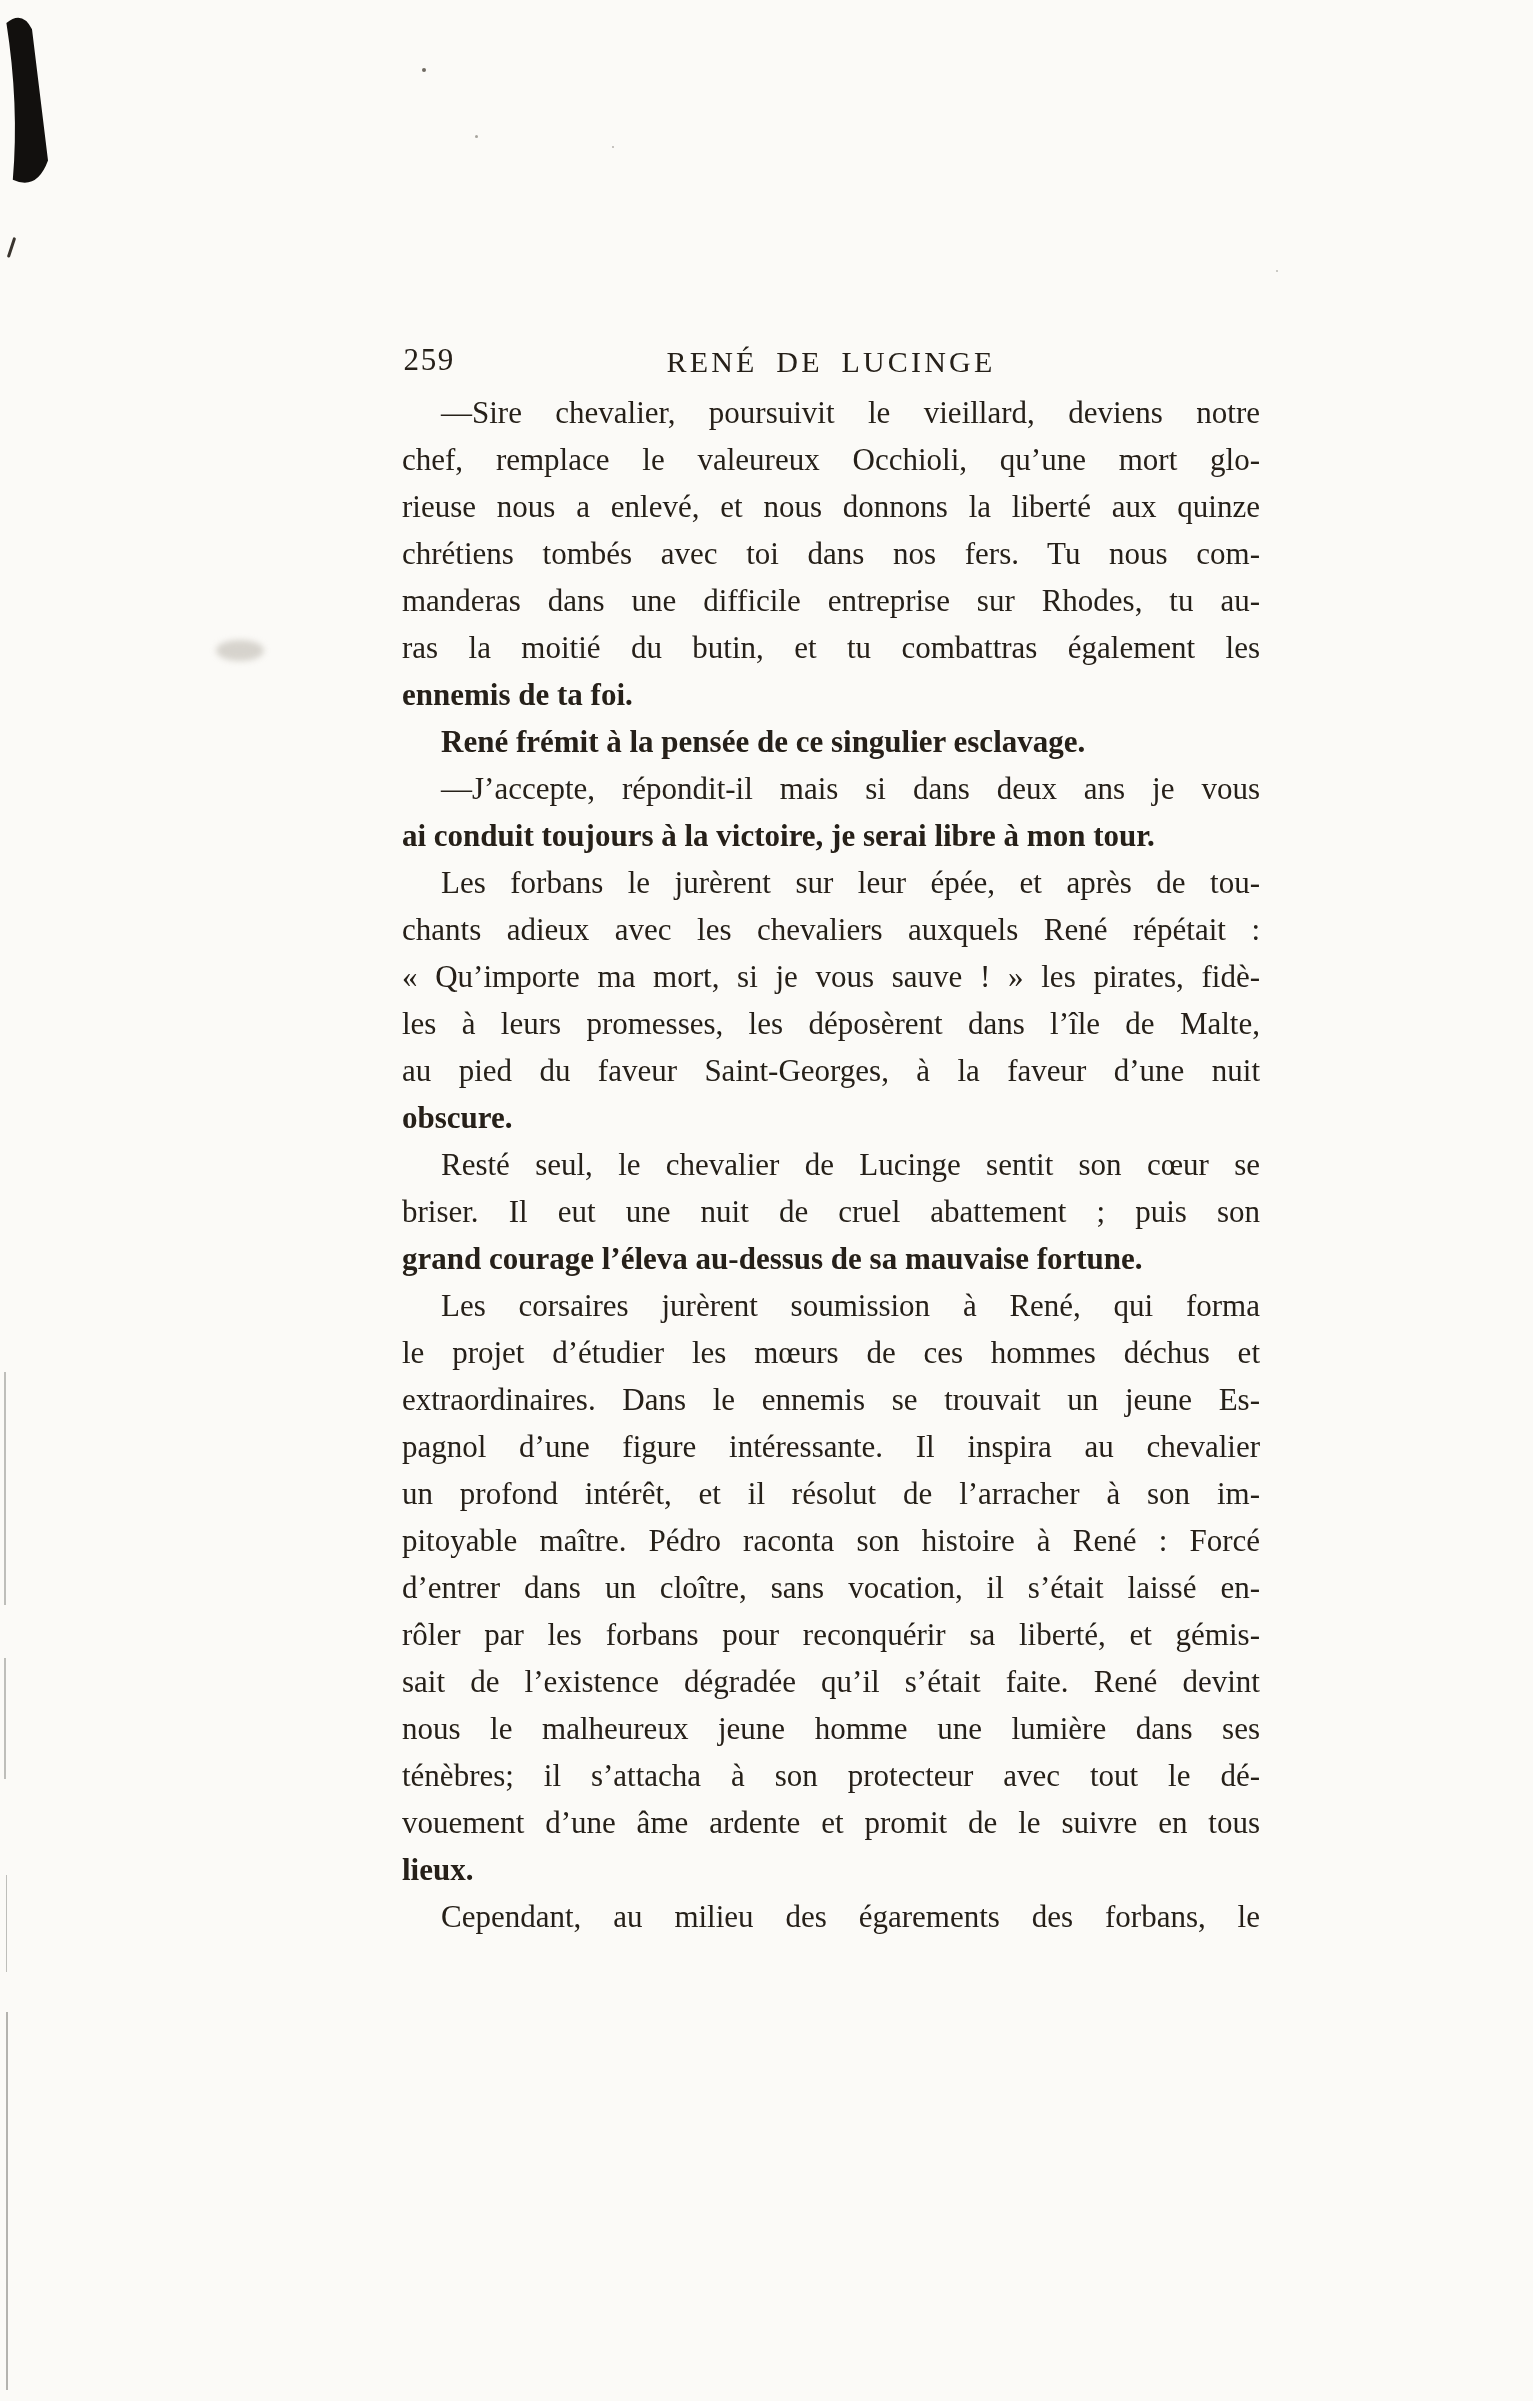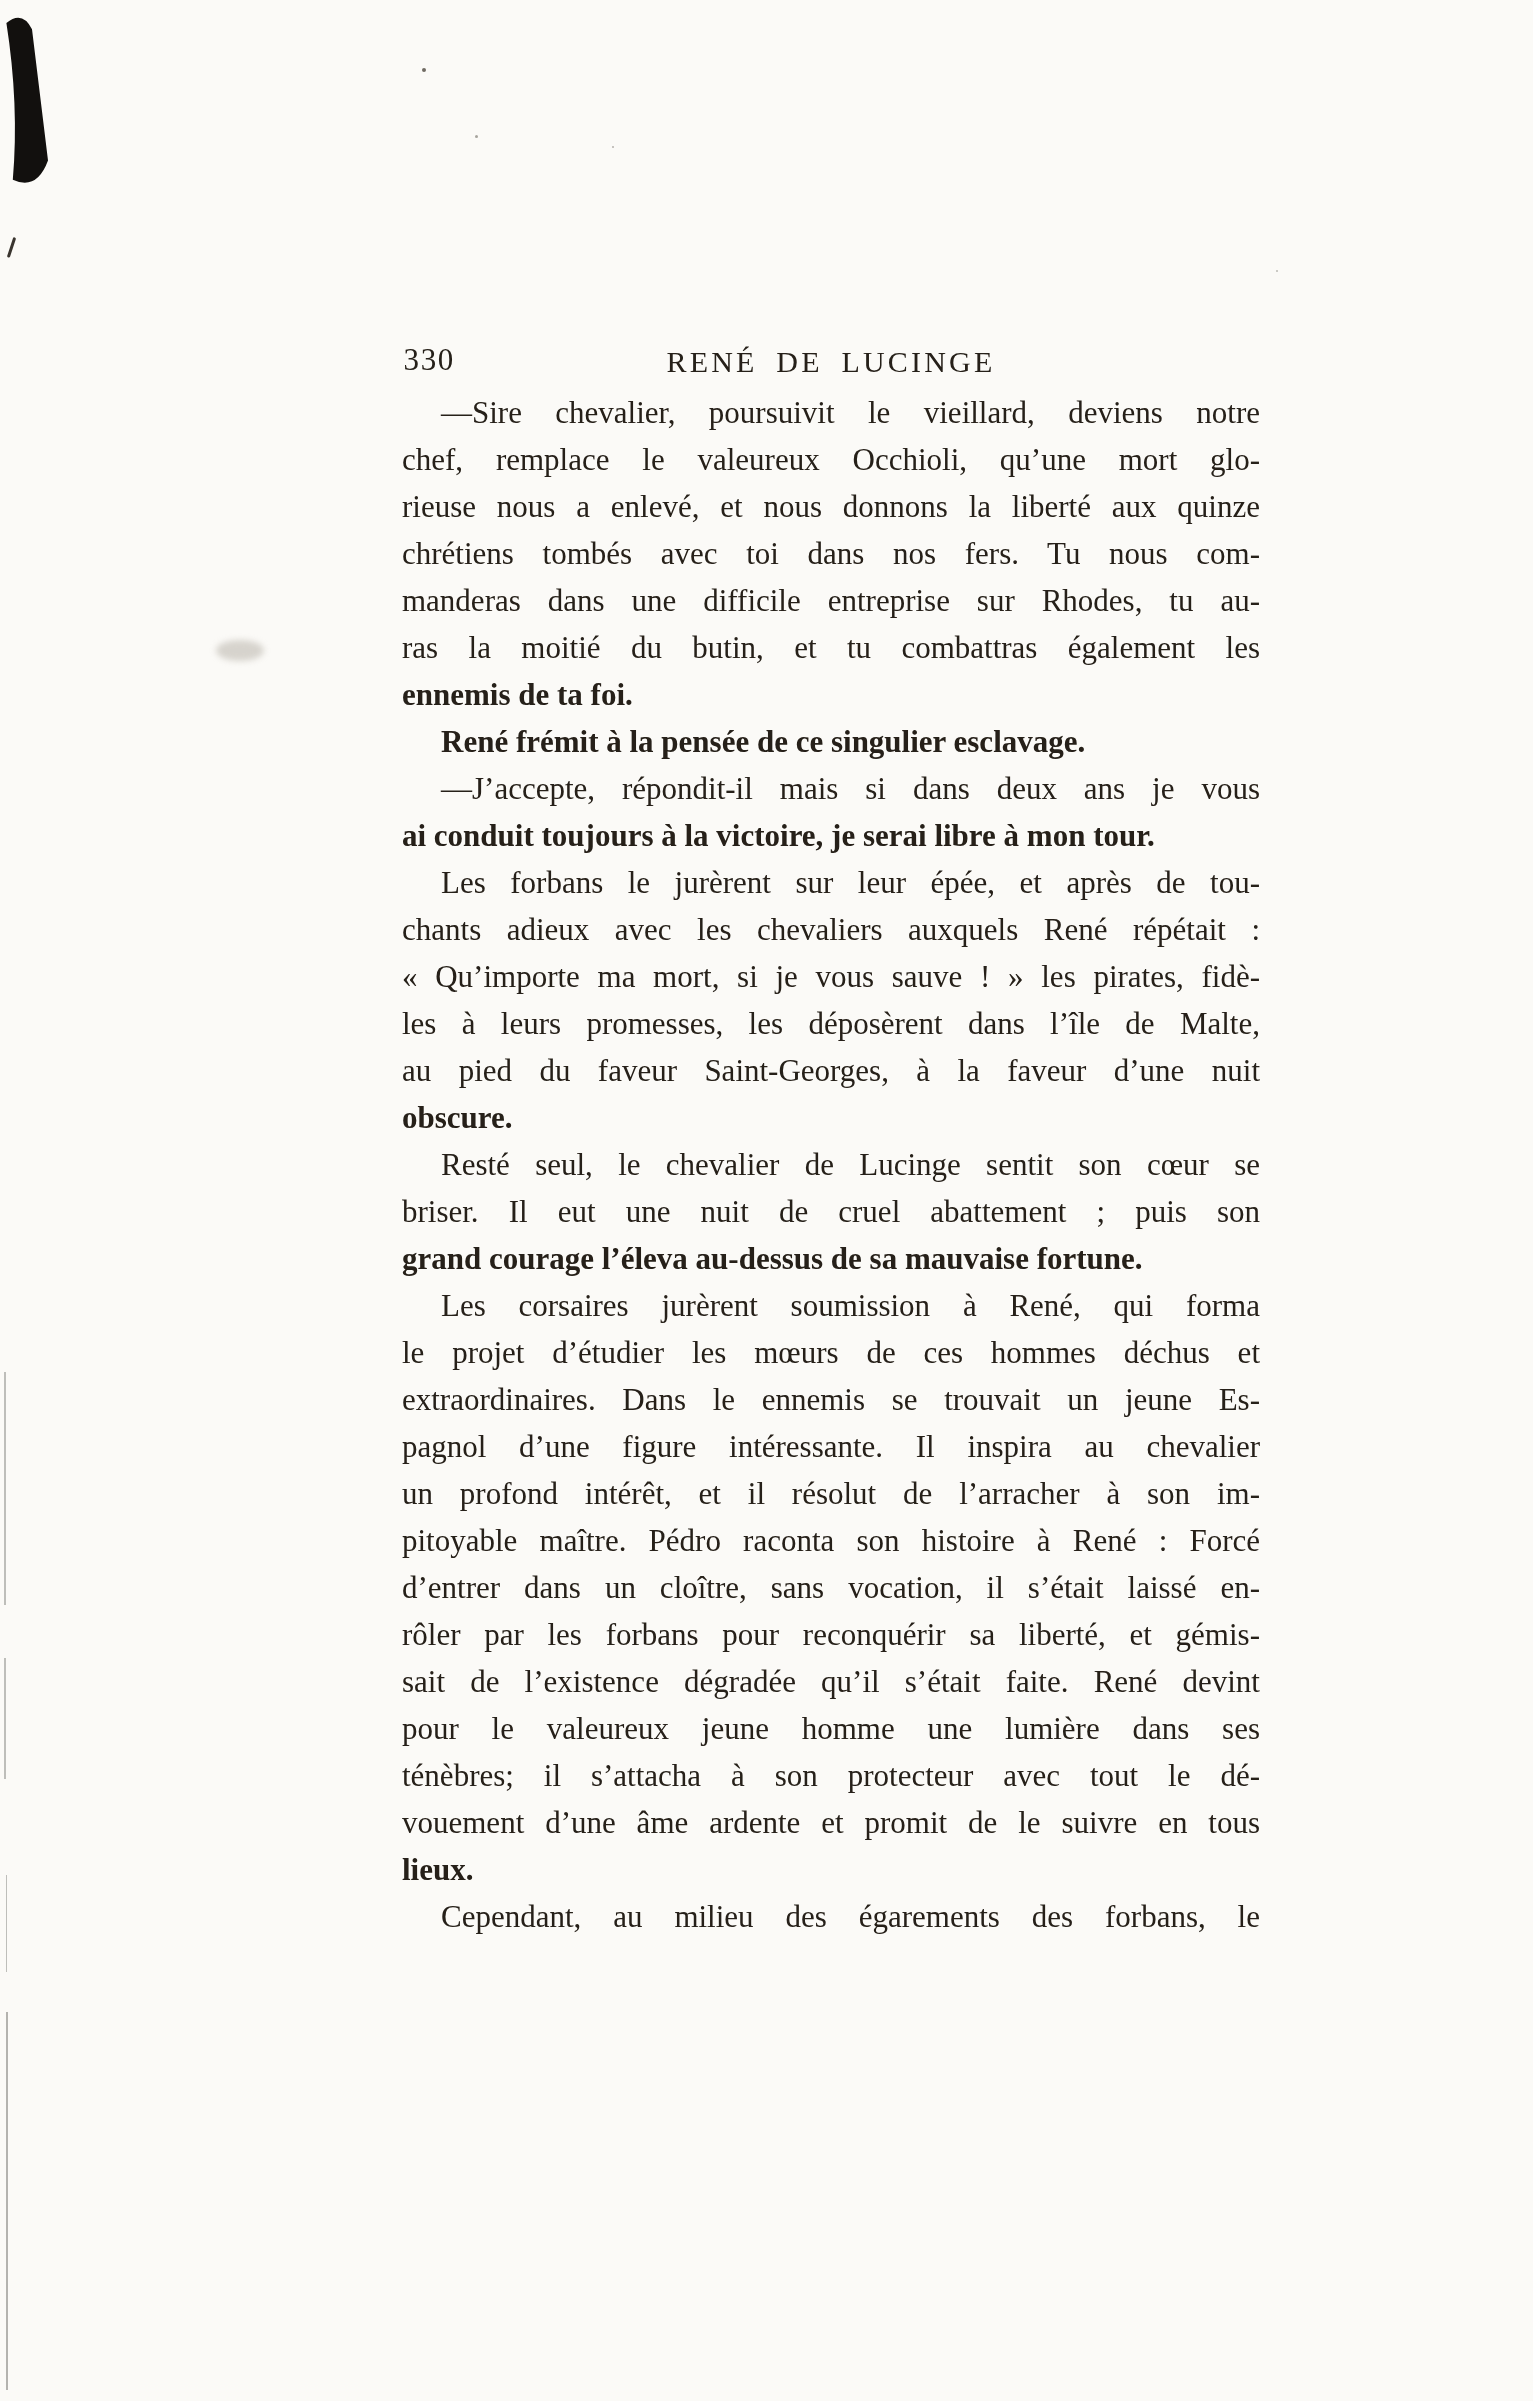--- a/index.html
+++ b/index.html
@@ -125,21 +125,21 @@
   <div class="edge-line l3"></div>
   <div class="edge-line l4"></div>
   <div class="smudge"></div>
   <div class="speck s1"></div>
   <div class="speck s2"></div>
   <div class="speck s3"></div>
   <div class="speck s4"></div>
 
   <div class="content">
     <div class="page-header">
-      <span class="page-number">330</span>
+      <span class="page-number">259</span>
       <span class="running-head">RENÉ DE LUCINGE</span>
     </div>
     <div class="body-text">
         <div class="para">
           <div class="line first">—Sire chevalier, poursuivit le vieillard, deviens notre</div>
           <div class="line">chef, remplace le valeureux Occhioli, qu’une mort glo-</div>
           <div class="line">rieuse nous a enlevé, et nous donnons la liberté aux quinze</div>
           <div class="line">chrétiens tombés avec toi dans nos fers. Tu nous com-</div>
           <div class="line">manderas dans une difficile entreprise sur Rhodes, tu au-</div>
           <div class="line">ras la moitié du butin, et tu combattras également les</div>
@@ -168,21 +168,21 @@
         <div class="para">
           <div class="line first">Les corsaires jurèrent soumission à René, qui forma</div>
           <div class="line">le projet d’étudier les mœurs de ces hommes déchus et</div>
           <div class="line">extraordinaires. Dans le ennemis se trouvait un jeune Es-</div>
           <div class="line">pagnol d’une figure intéressante. Il inspira au chevalier</div>
           <div class="line">un profond intérêt, et il résolut de l’arracher à son im-</div>
           <div class="line">pitoyable maître. Pédro raconta son histoire à René : Forcé</div>
           <div class="line">d’entrer dans un cloître, sans vocation, il s’était laissé en-</div>
           <div class="line">rôler par les forbans pour reconquérir sa liberté, et gémis-</div>
           <div class="line">sait de l’existence dégradée qu’il s’était faite. René devint</div>
-          <div class="line">pour le valeureux jeune homme une lumière dans ses</div>
+          <div class="line">nous le malheureux jeune homme une lumière dans ses</div>
           <div class="line">ténèbres; il s’attacha à son protecteur avec tout le dé-</div>
           <div class="line">vouement d’une âme ardente et promit de le suivre en tous</div>
           <div class="line para-end">lieux.</div>
         </div>
         <div class="para">
           <div class="line first">Cependant, au milieu des égarements des forbans, le</div>
         </div>
       </div>
   </div>
 

